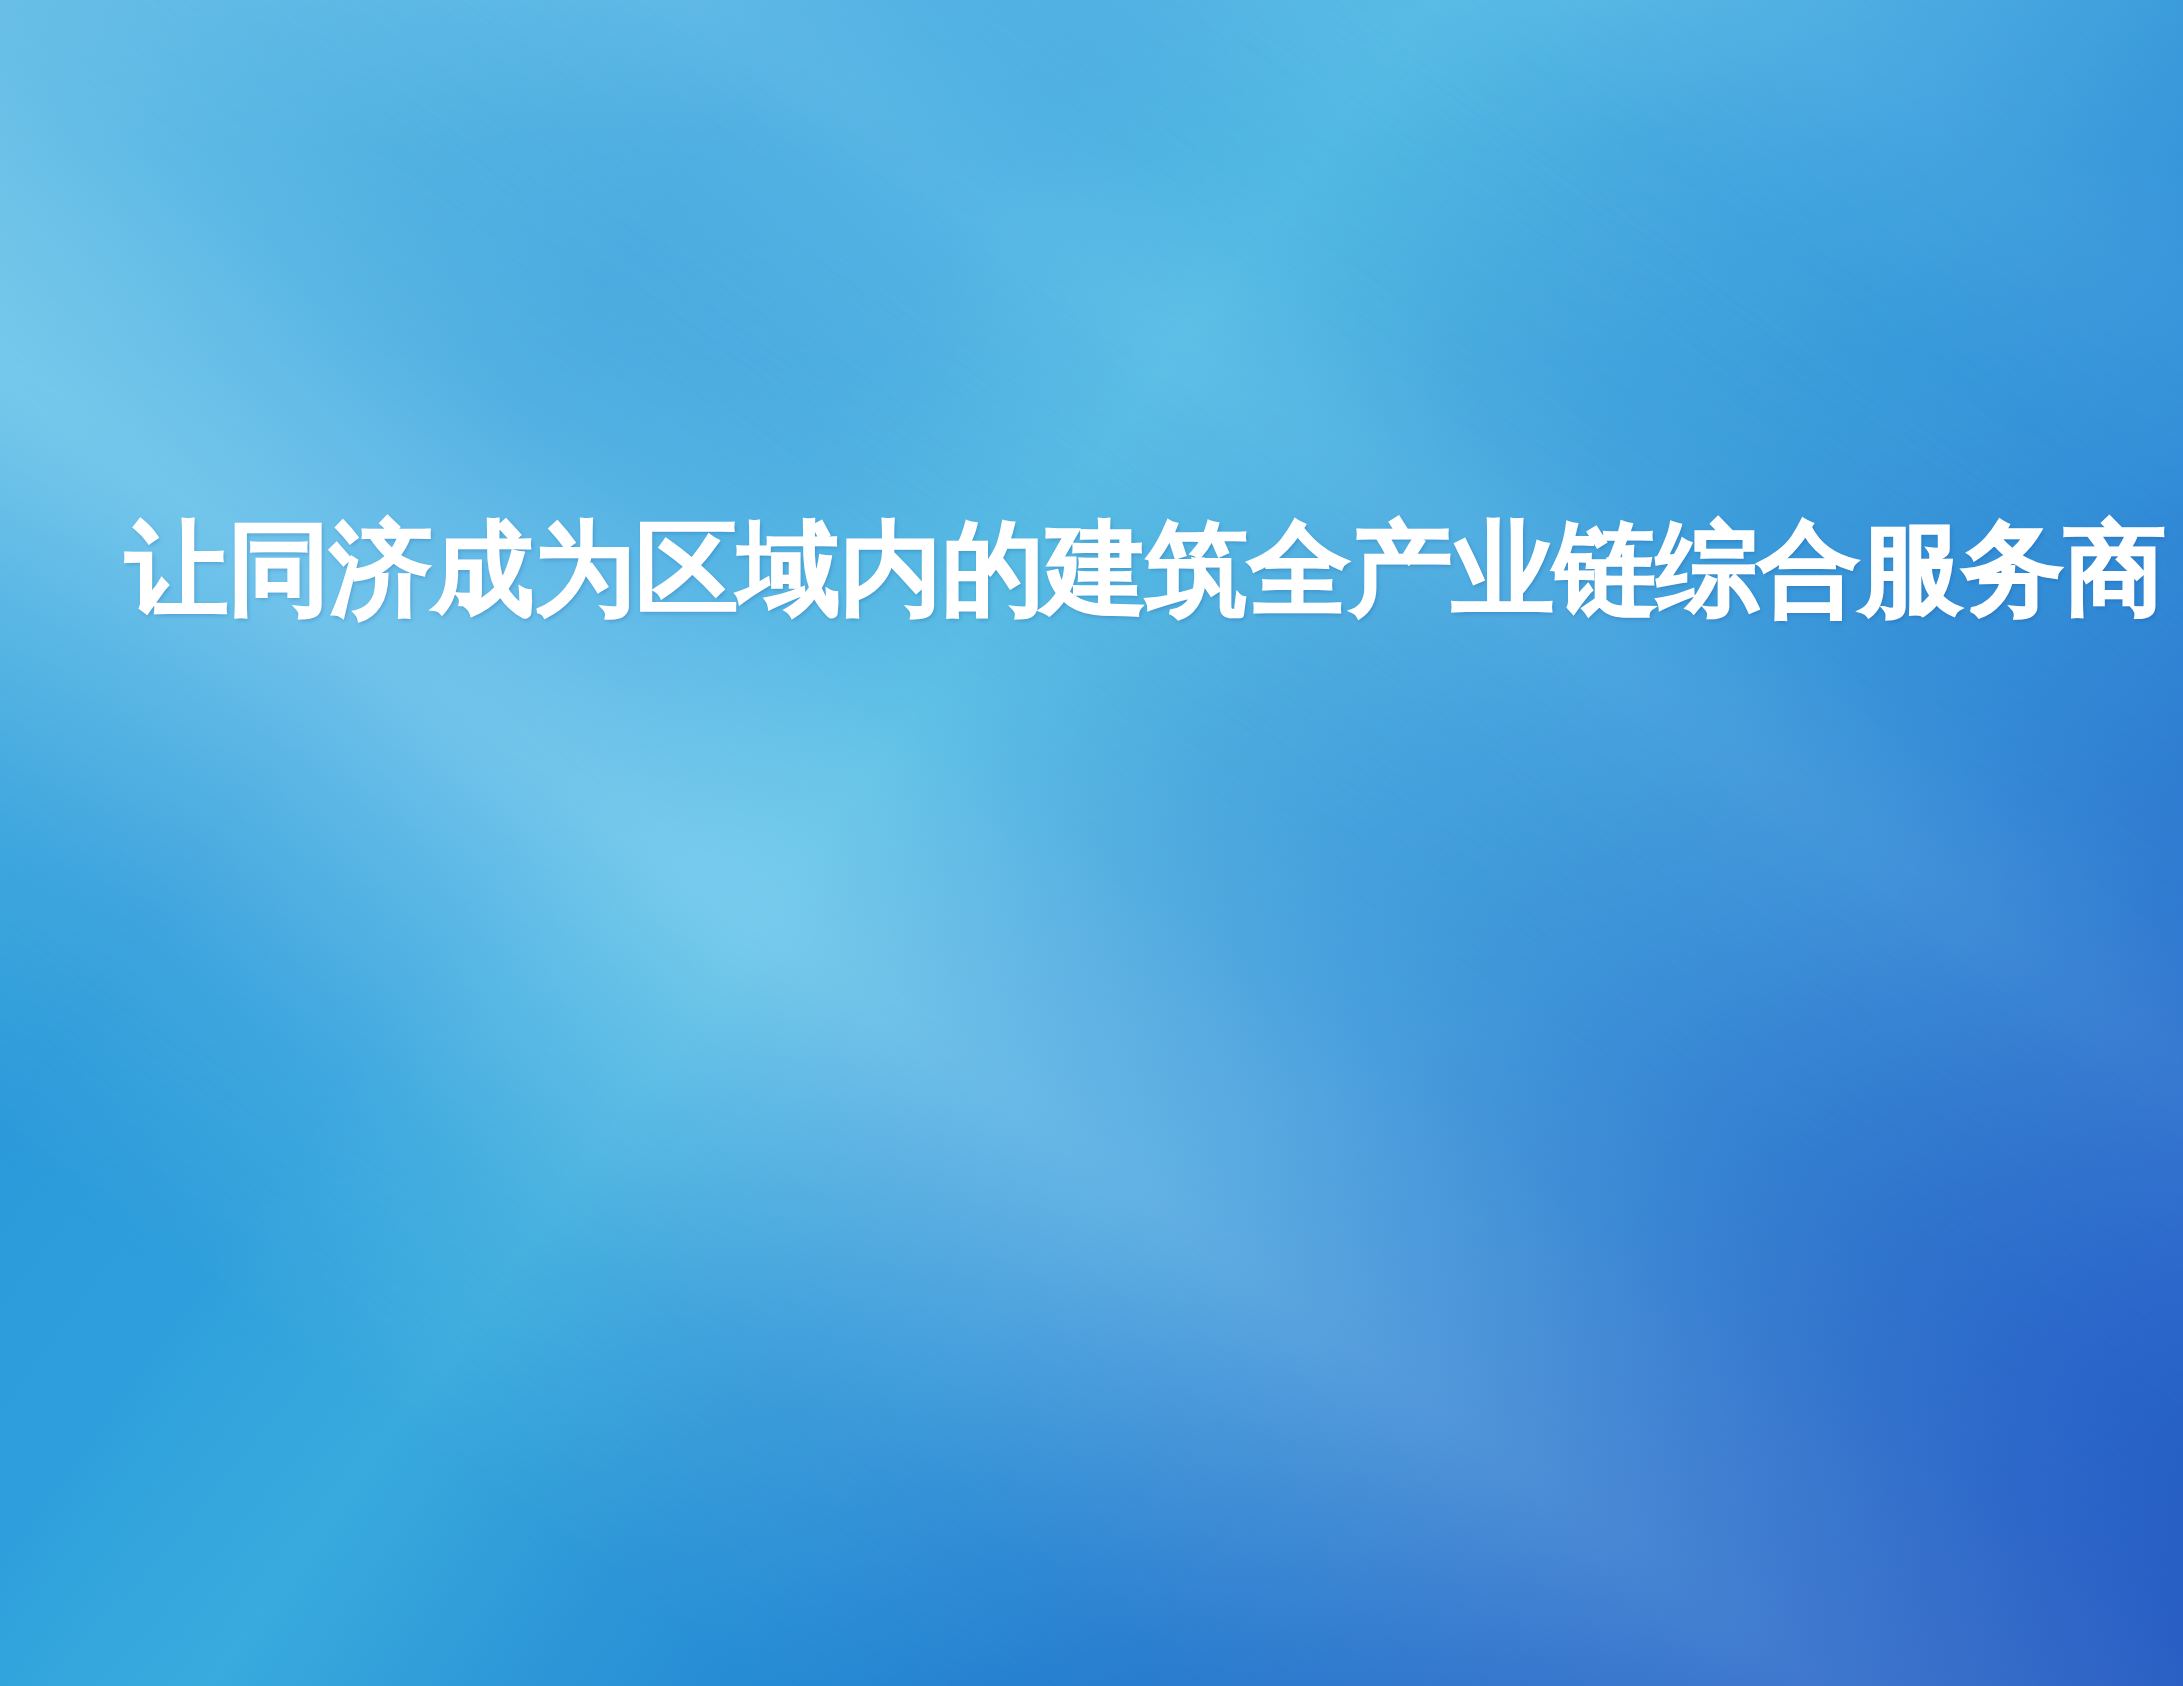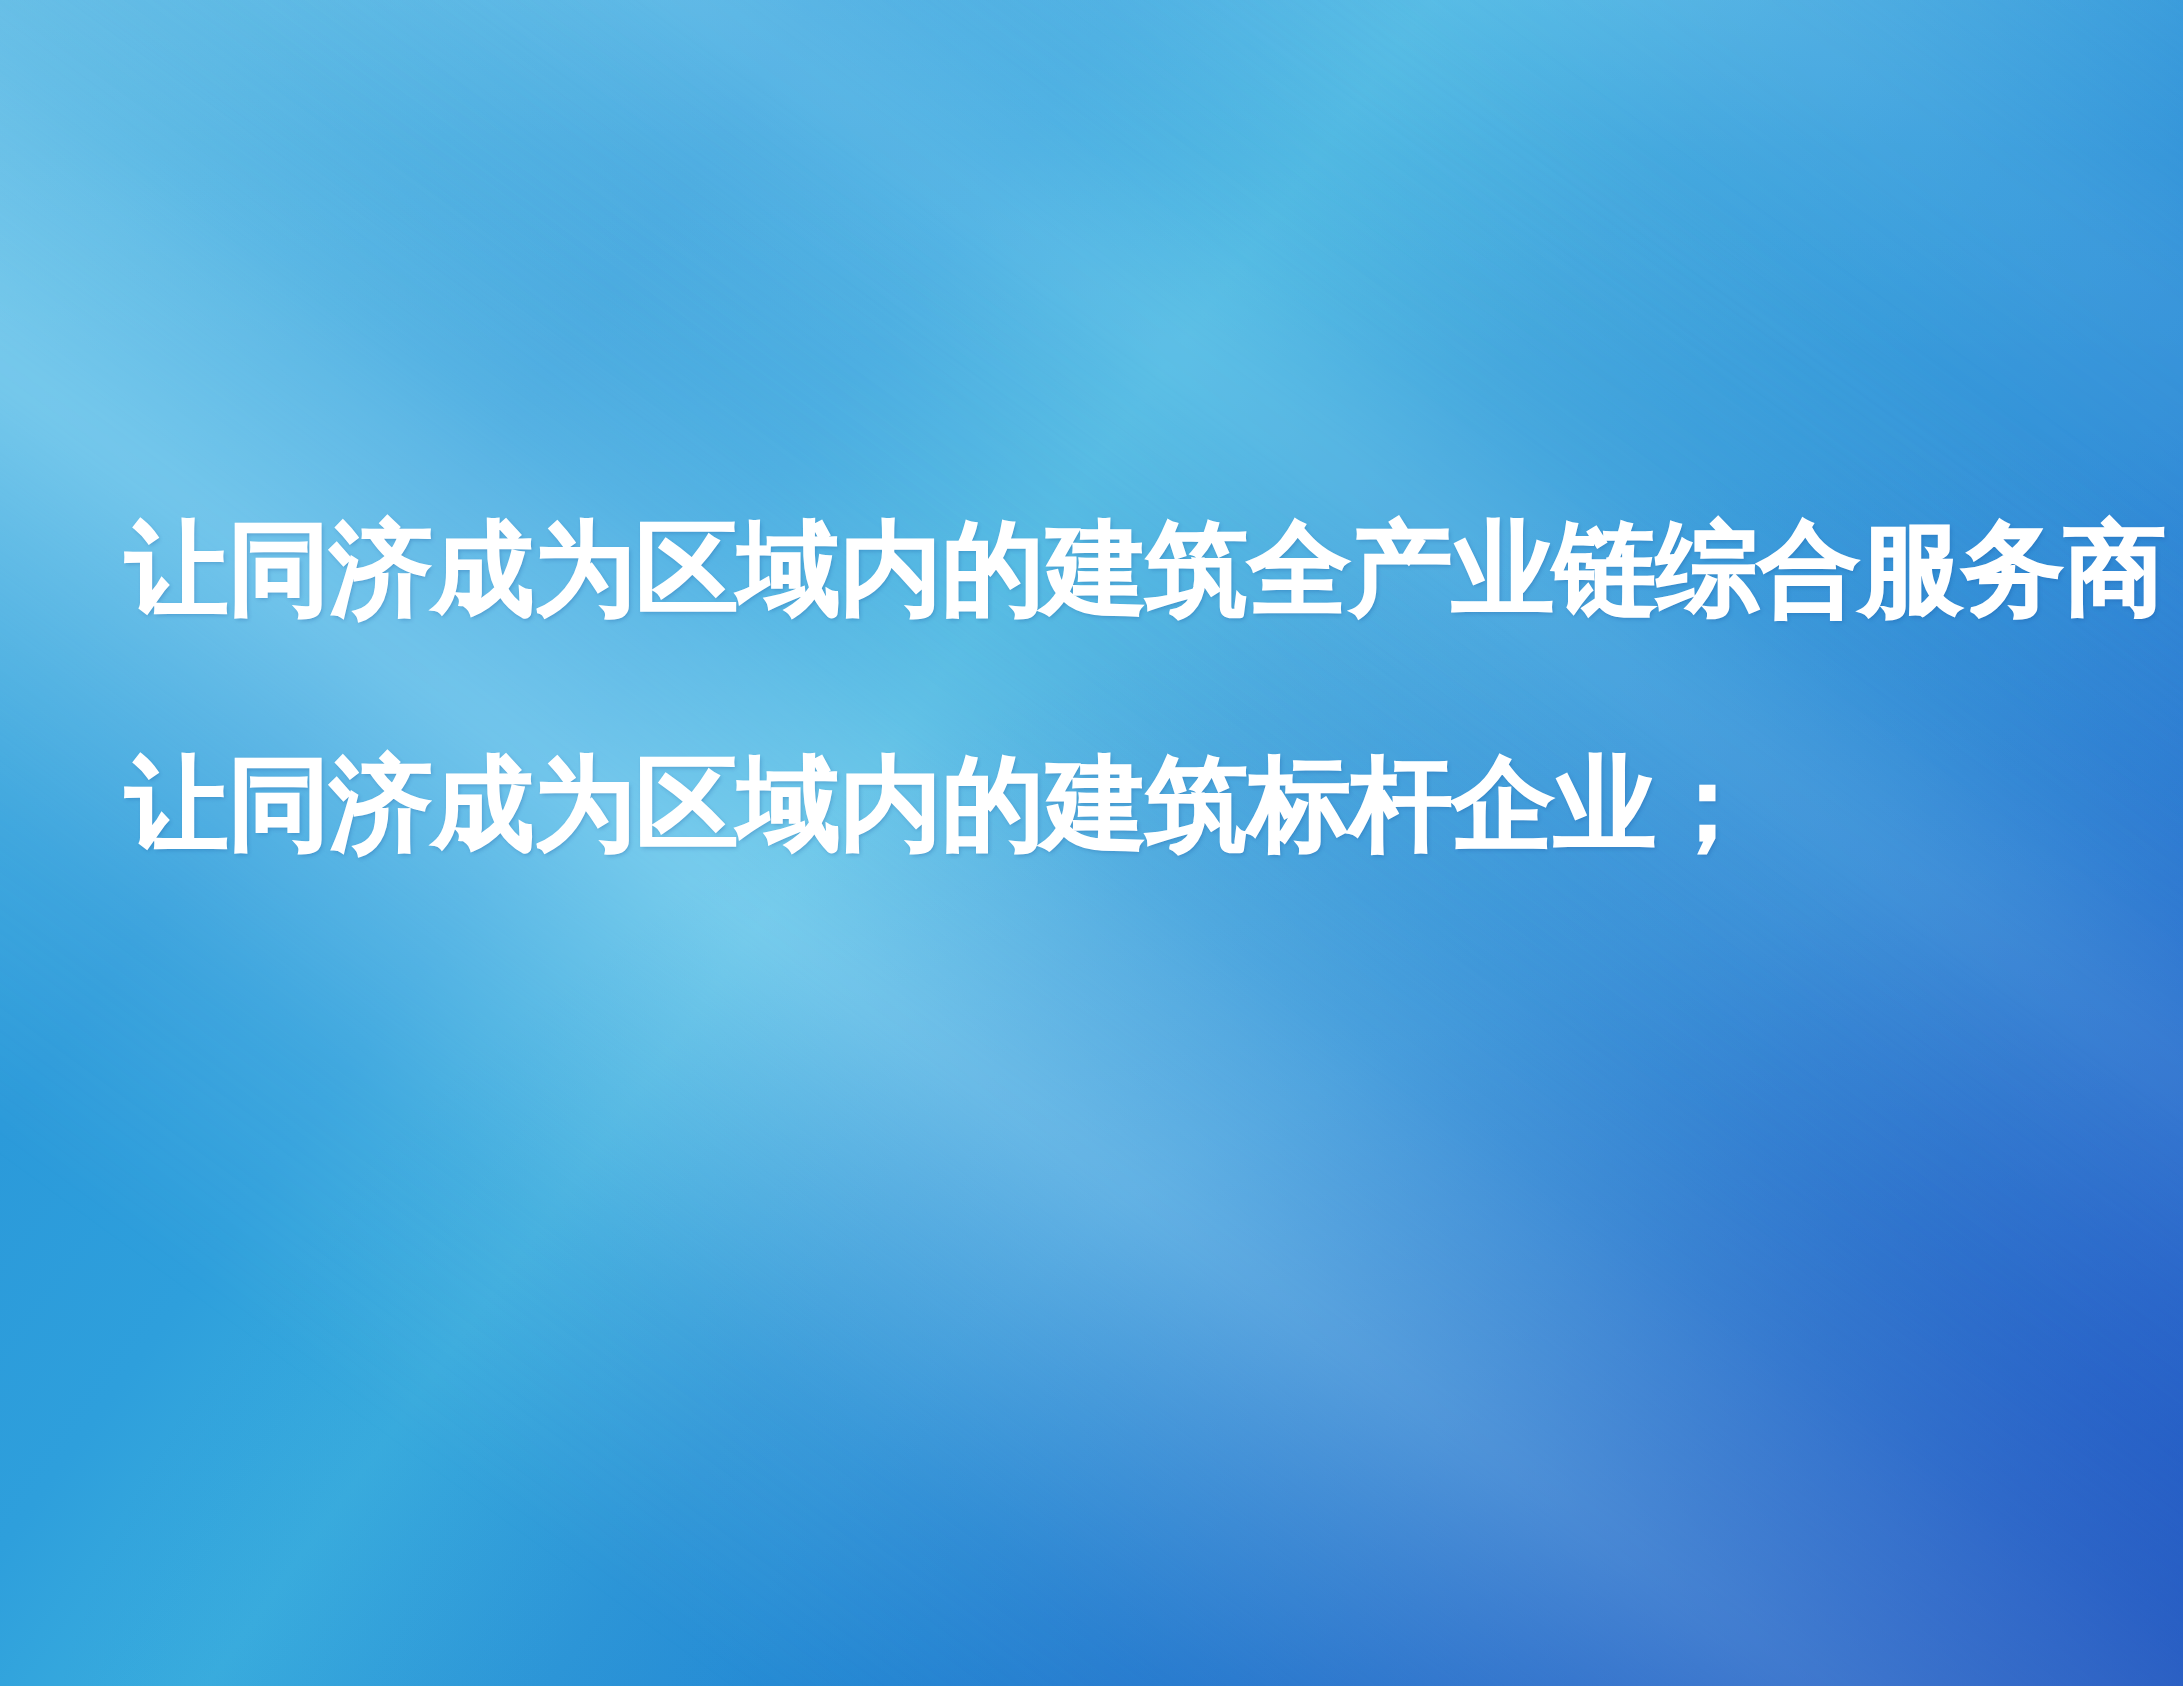--- a/index.html
+++ b/index.html
@@ -120,17 +120,16 @@
 <div class="slide">
 
   <div class="sheen sheen-third"></div>
   <div class="sheen sheen-second"></div>
   <div class="sheen sheen-main"></div>
   <div class="corner-shade"></div>
   <div class="top-glow"></div>
 
   <div class="text-block">
     <div class="line">让同济成为区域内的建筑全产业链综合服务商；</div>
-    <div class="line">让同济成为区域内的建筑标杆企业；</div>
   </div>
 
 </div>
 
 
 </body></html>

